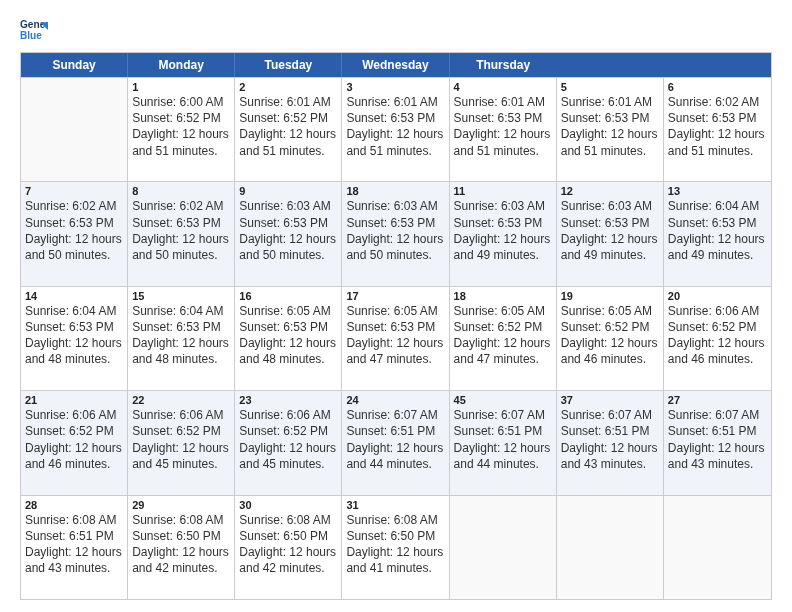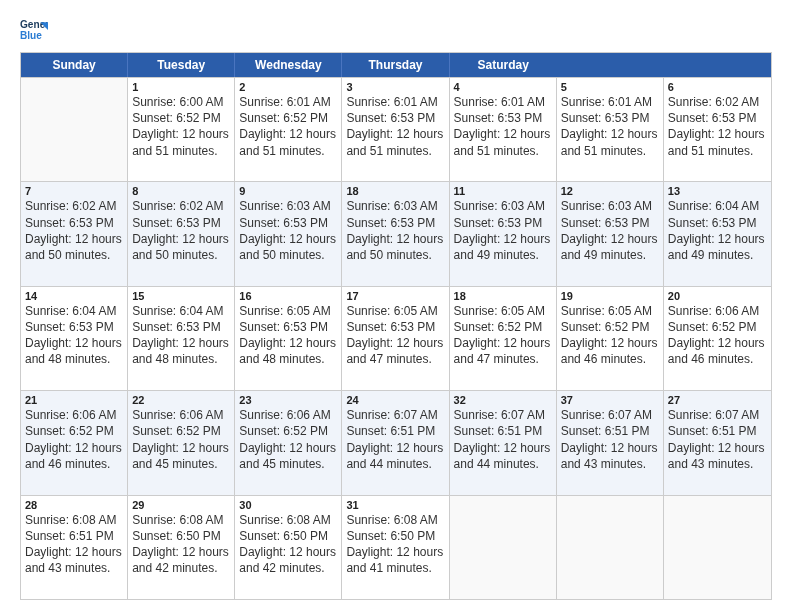--- a/index.html
+++ b/index.html
@@ -114,24 +114,24 @@
     </div>
     <div class="title-block">
       <div class="month-title"></div>
       <div class="location"></div>
     </div>
   </div>
 
   <div class="calendar">
     <div class="cal-header" id="cal-header">
         <div class="cal-header-cell">Sunday</div>
+        <div class="cal-header-cell">Monday</div>
         <div class="cal-header-cell">Tuesday</div>
         <div class="cal-header-cell">Wednesday</div>
         <div class="cal-header-cell">Thursday</div>
-        <div class="cal-header-cell">Saturday</div>
       </div>
     <div class="cal-body" id="cal-body">
         <div class="cal-row">
           <div class="cal-cell empty"></div>
           <div class="cal-cell">
             <div class="day-num">1</div>
             <div class="cell-text" style="white-space: pre-line;">Sunrise: 6:00 AM
 Sunset: 6:52 PM
 Daylight: 12 hours
 and 51 minutes.</div>
@@ -297,21 +297,21 @@
 and 45 minutes.</div>
           </div>
           <div class="cal-cell alt-row">
             <div class="day-num">24</div>
             <div class="cell-text" style="white-space: pre-line;">Sunrise: 6:07 AM
 Sunset: 6:51 PM
 Daylight: 12 hours
 and 44 minutes.</div>
           </div>
           <div class="cal-cell alt-row">
-            <div class="day-num">32</div>
+            <div class="day-num">45</div>
             <div class="cell-text" style="white-space: pre-line;">Sunrise: 6:07 AM
 Sunset: 6:51 PM
 Daylight: 12 hours
 and 44 minutes.</div>
           </div>
           <div class="cal-cell alt-row">
             <div class="day-num">37</div>
             <div class="cell-text" style="white-space: pre-line;">Sunrise: 6:07 AM
 Sunset: 6:51 PM
 Daylight: 12 hours

